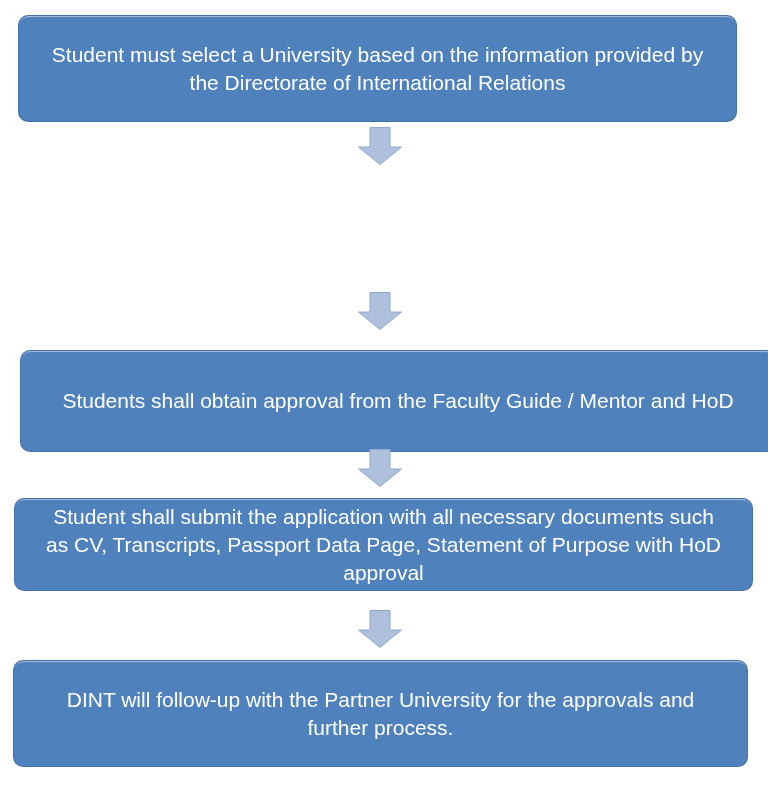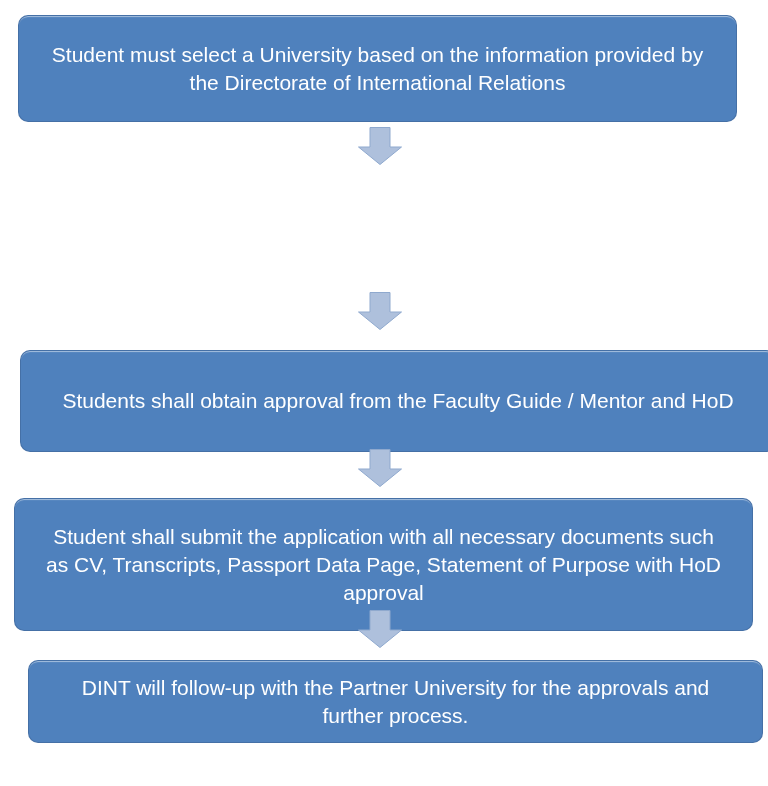--- a/index.html
+++ b/index.html
@@ -38,22 +38,22 @@
   }
   .step .step-text {
     font-size: 21px;
     line-height: 28px;
     white-space: pre-wrap;
   }
   
   .s1 { left: 18px; top: 15px;  width: 719px; height: 107px; }
   .s2 { left: 17px; top: 179px; width: 731px; height: 104px; }
   .s3 { left: 20px; top: 339px; width: 756px; height: 102px; margin-top: 11px; }
-  .s4 { left: 14px; top: 498px; width: 739px; height: 133px; }
-  .s5 { left: 28px; top: 660px; width: 735px; height: 83px; }
+  .s4 { left: 14px; top: 498px; width: 739px; height: 93px; }
+  .s5 { left: 13px; top: 660px; width: 735px; height: 107px; }
 
   .connector {
     position: absolute;
     width: 44px;
     height: 38px;
   }
   .a1 { left: 358px; top: 127px; }
   .a2 { left: 358px; top: 292px; }
   .a3 { left: 358px; top: 449px; }
   .a4 { left: 358px; top: 610px; }

